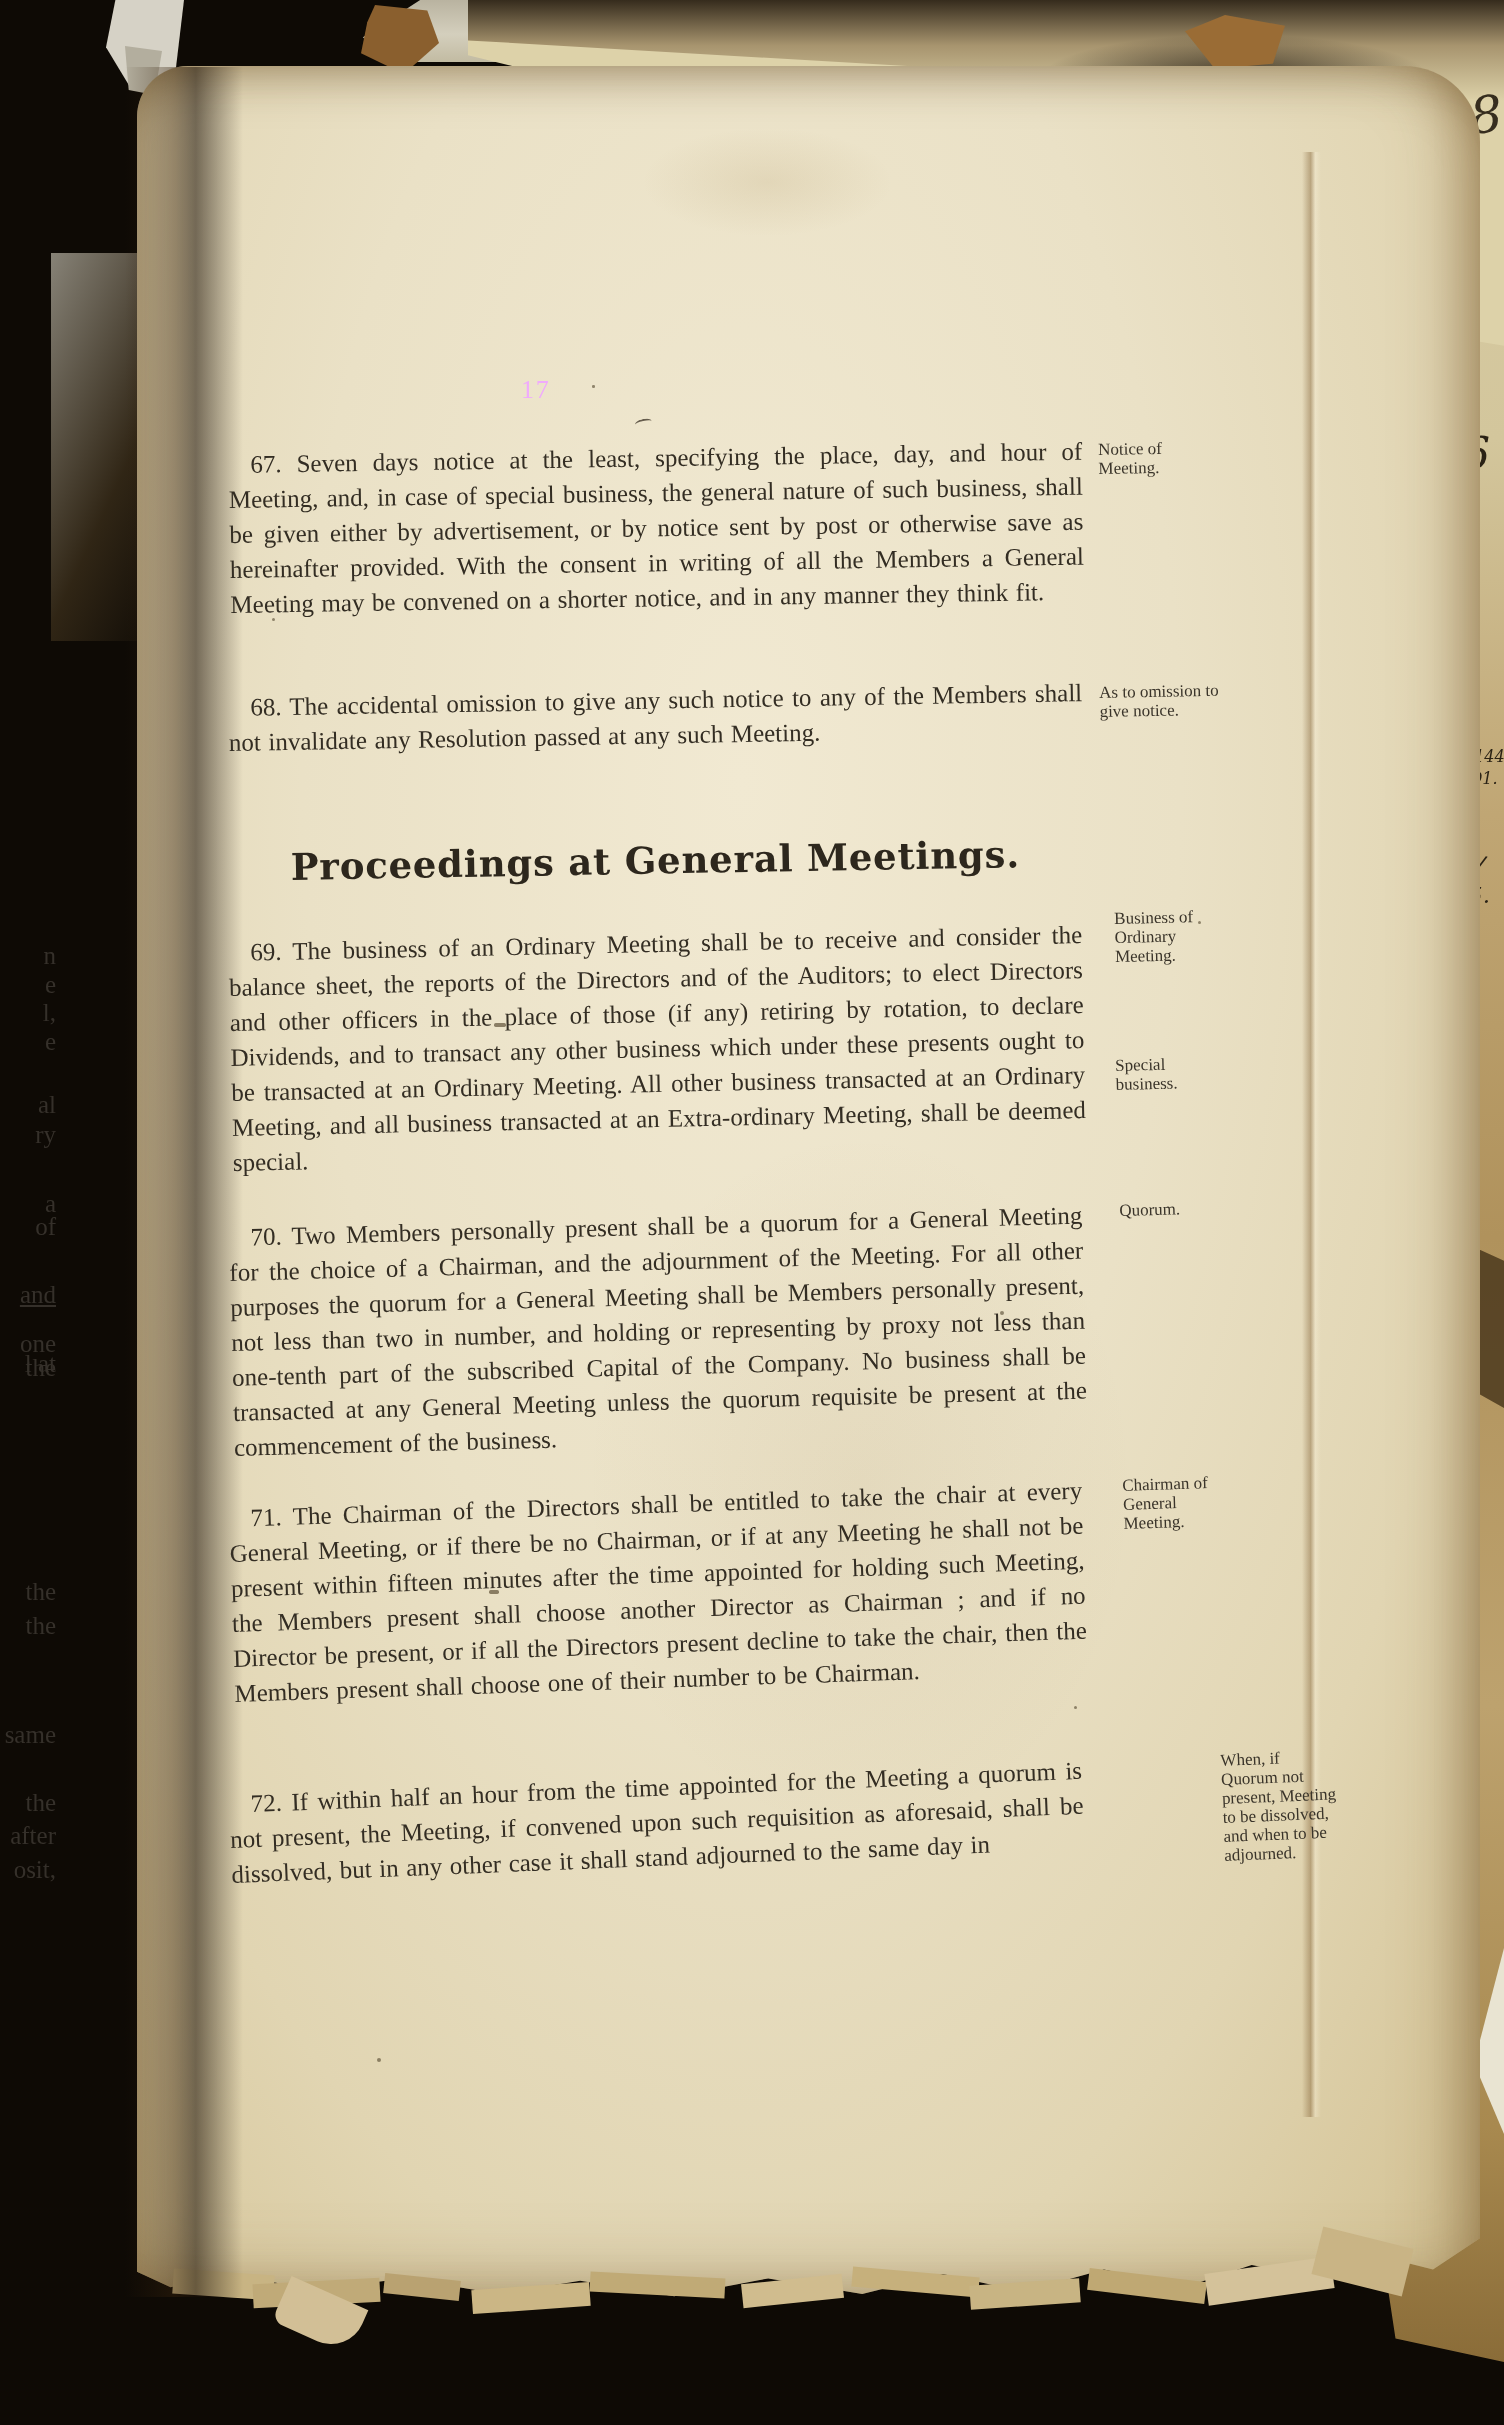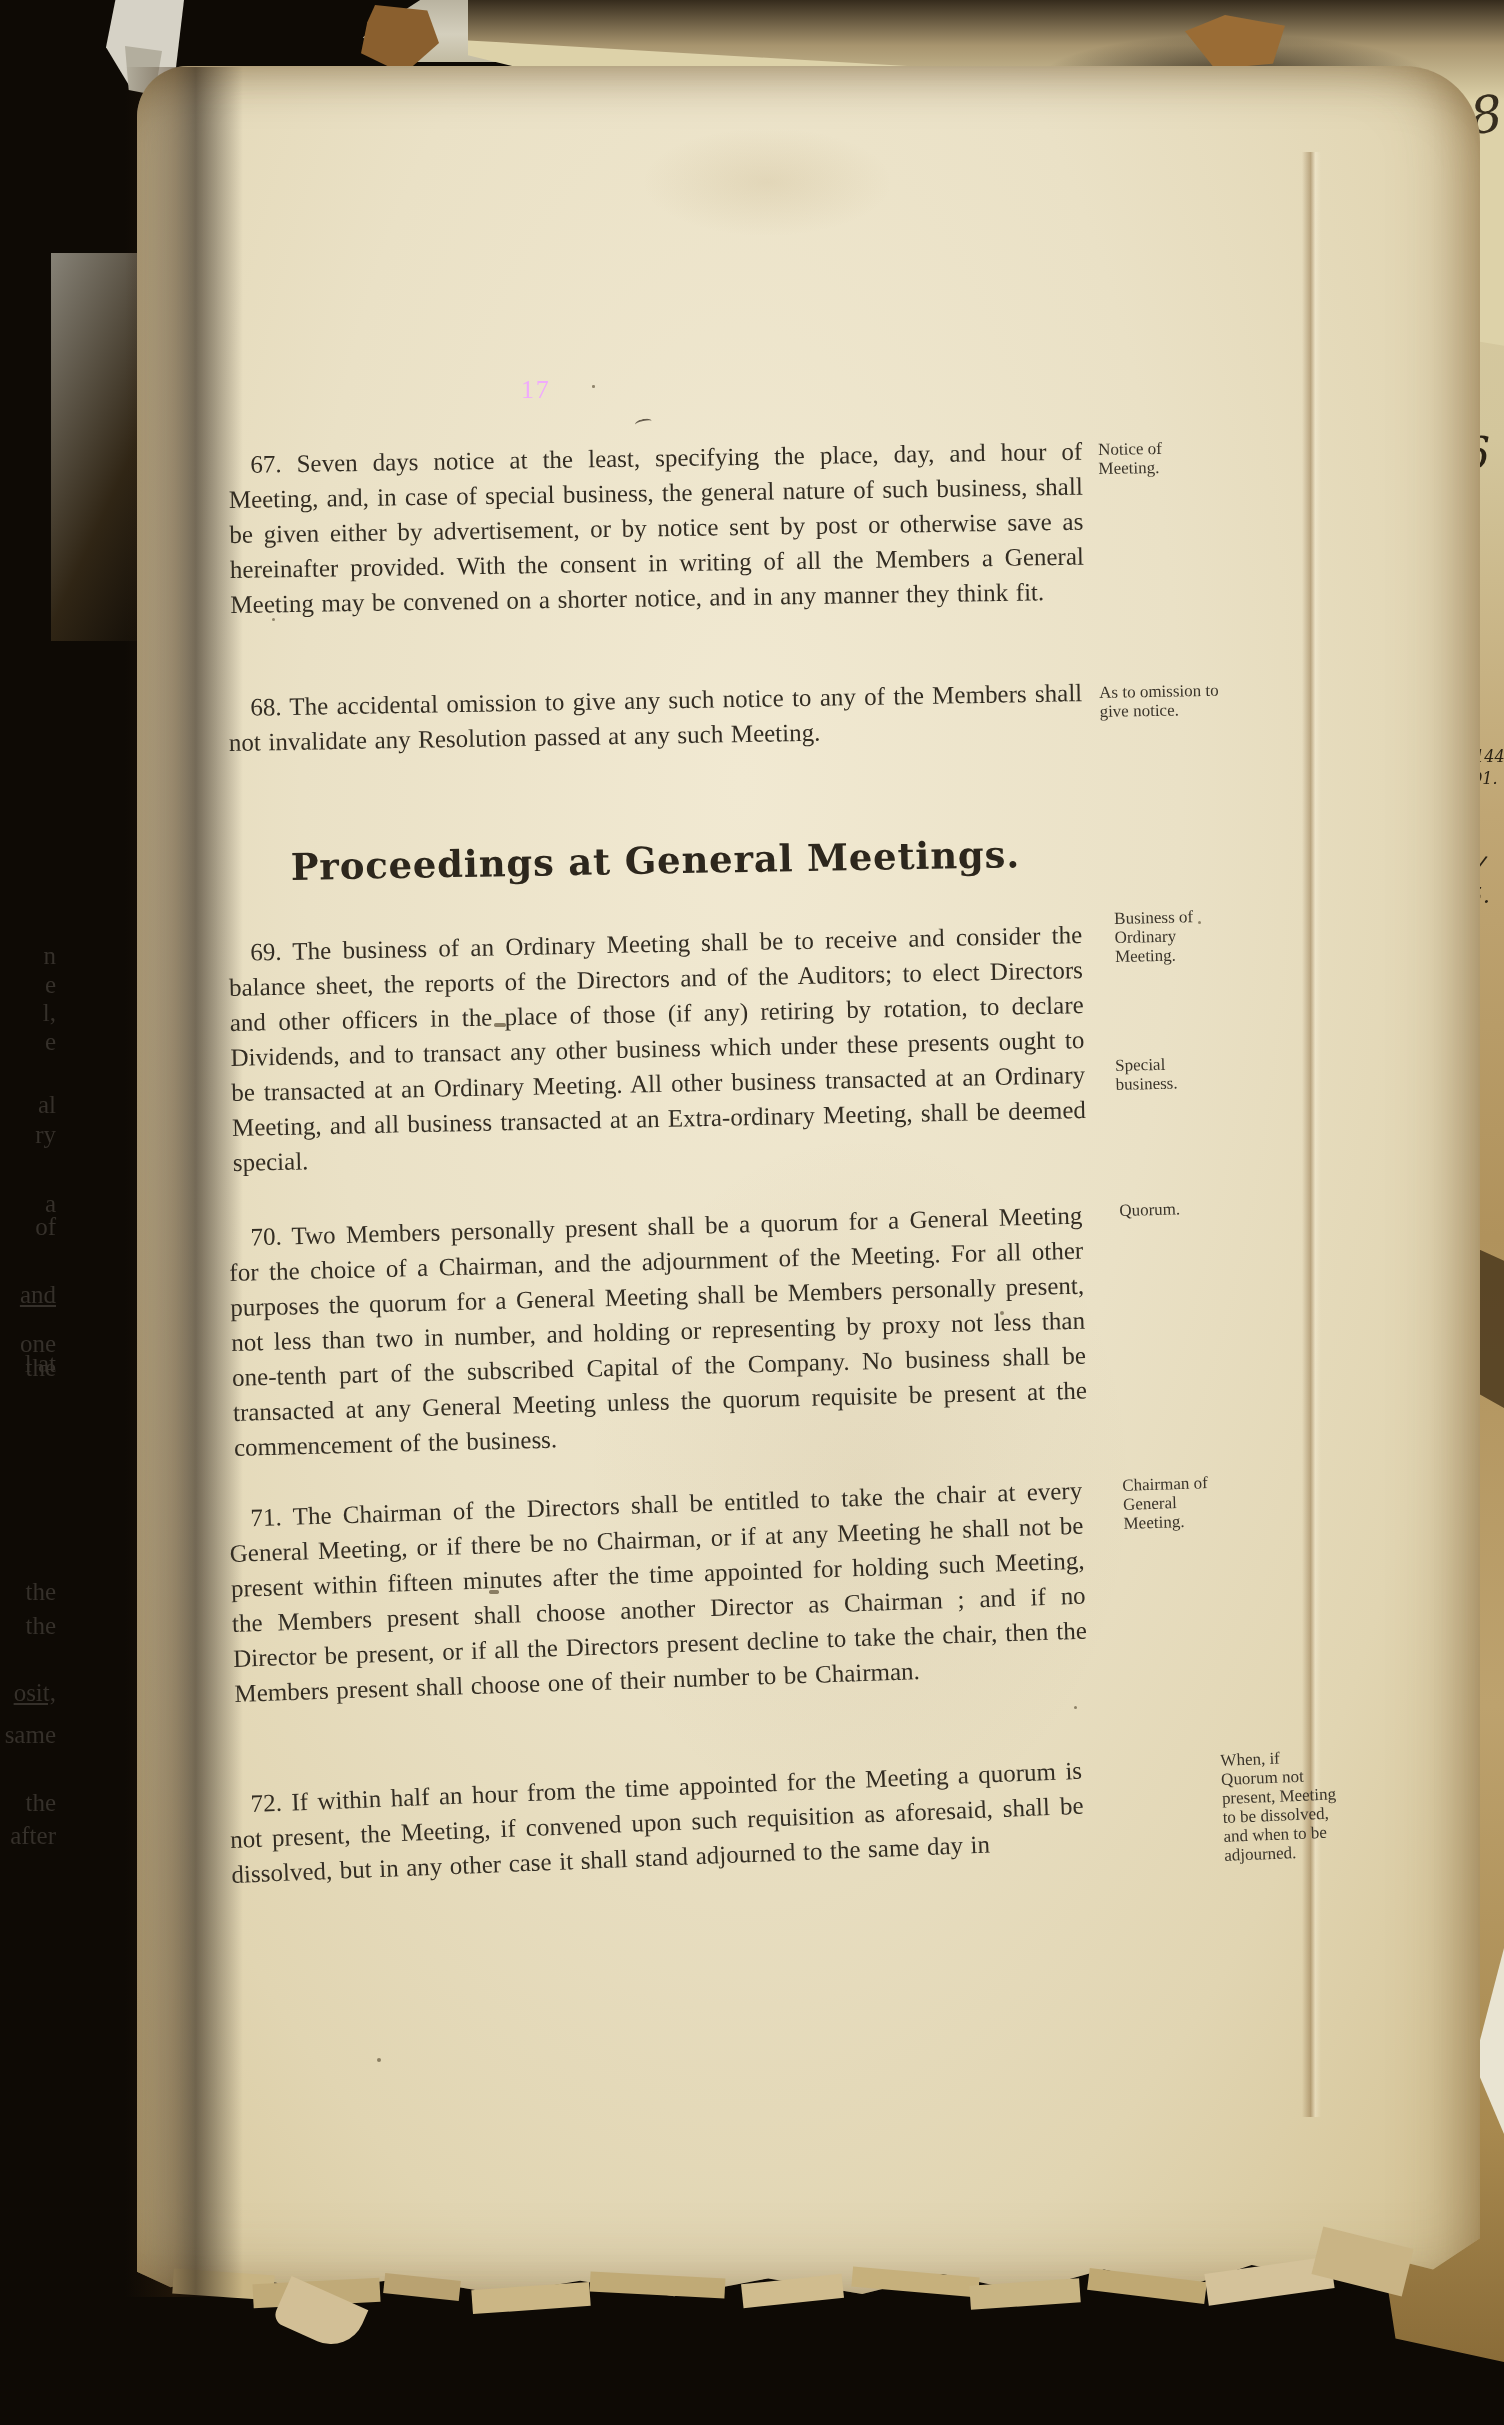--- a/index.html
+++ b/index.html
@@ -127,21 +127,21 @@
   <span class="lfrag" style="top:1122px;padding-left:20px;">ry</span>
   <span class="lfrag" style="top:1191px;">a</span>
   <span class="lfrag" style="top:1214px;">of</span>
   <span class="lfrag" style="top:1282px;text-decoration:underline;">and</span>
   <span class="lfrag" style="top:1307px;margin-top:44px;">l at</span>
   <span class="lfrag" style="top:1331px;">one</span>
   <span class="lfrag" style="top:1355px;">the</span>
   <span class="lfrag" style="top:1579px;">the</span>
   <span class="lfrag" style="top:1613px;">the</span>
   <span class="lfrag" style="top:1722px;">same</span>
-  <span class="lfrag" style="top:1680px;text-decoration:underline;">osit,</span>
+  <span class="lfrag" style="top:1857px;">osit,</span>
   <span class="lfrag" style="top:1790px;">the</span>
   <span class="lfrag" style="top:1823px;padding-left:8px;">after</span>
 
   <div class="main-page"></div>
 
   <div class="tat" style="left:173px;top:2272px;width:101px;height:25px;transform:rotate(4deg);"></div>
   <div class="tat" style="left:253px;top:2281px;width:127px;height:23.6px;transform:rotate(-3deg);background:#c0aa78;"></div>
   <div class="tat" style="left:278px;top:2291px;width:84px;height:49px;transform:rotate(24deg);background:#d2bf96;border-radius:0 0 34px 11.8px;"></div>
   <div class="tat" style="left:384px;top:2277px;width:76px;height:20px;transform:rotate(6deg);background:#b9a271;"></div>
   <div class="tat" style="left:472px;top:2286px;width:118px;height:23.6px;transform:rotate(-4deg);background:#cbb685;"></div>

